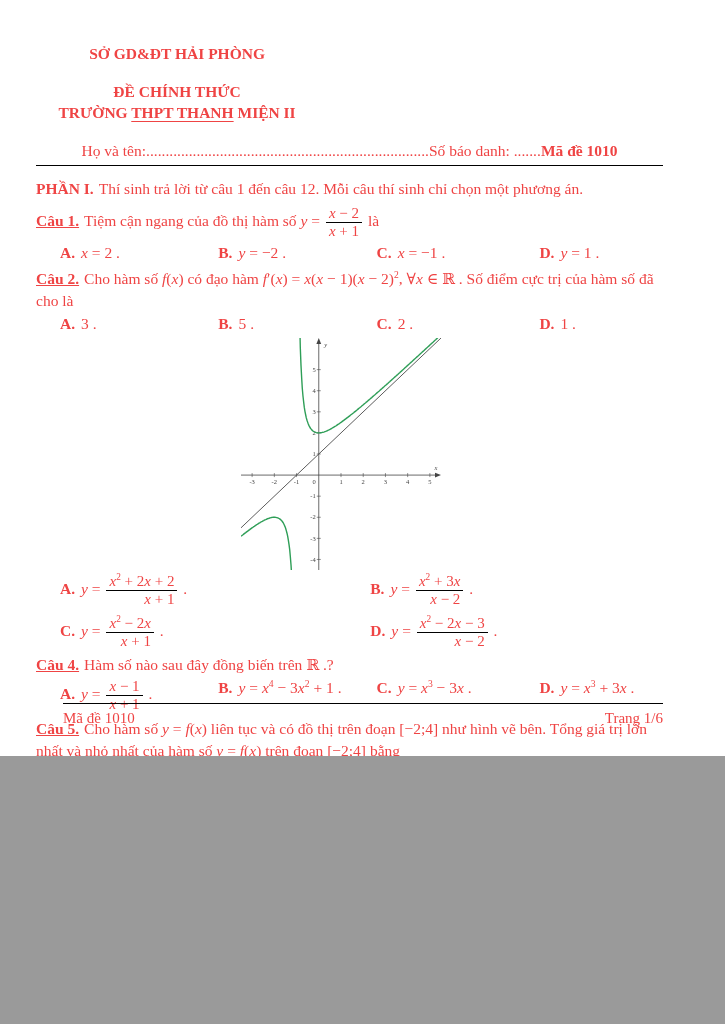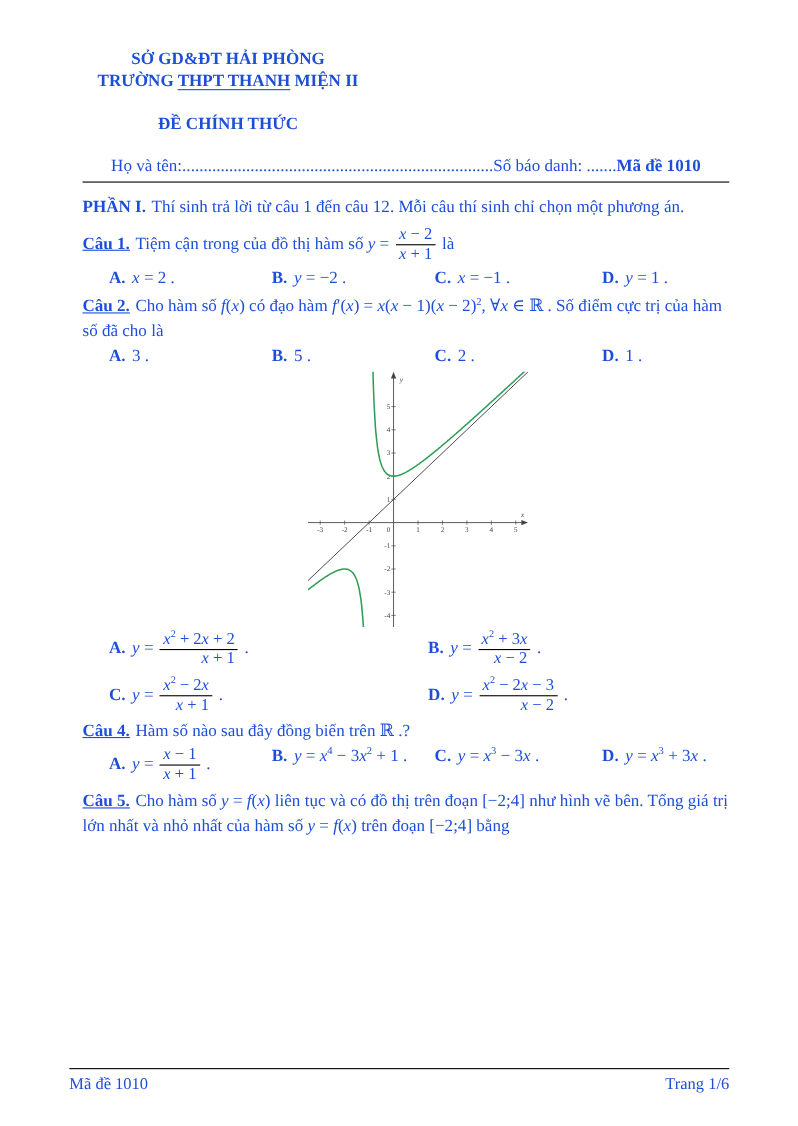--- a/index.html
+++ b/index.html
@@ -1,20 +1,20 @@
 <!DOCTYPE html>
 <html><head>
 <meta charset="utf-8">
 <style>
   html,body{margin:0;padding:0;background:#9a9a9a;}
   .page{
-    width:725px;height:1024px;background:#ffffff;position:relative;
-    box-sizing:border-box;padding:44px 62px 0 75px;overflow:hidden;
+    width:725px;height:756px;background:#ffffff;position:relative;
+    box-sizing:border-box;padding:44px 62px 0 36px;overflow:hidden;
     font-family:"Liberation Serif","DejaVu Serif",serif;
-    font-size:15.5px;color:#1d4ed8;line-height:1.42;
+    font-size:15.5px;color:#ef4444;line-height:1.42;
   }
   .b{font-weight:bold;}
   .it{font-style:italic;}
   .u{text-decoration:underline;text-underline-offset:3px;}
   .mi{font-style:italic;}
   sup{font-size:0.62em;line-height:0;}
   
   .header{display:flex;}
   .h-left{width:45%;text-align:center;}
   .h-right{width:55%;text-align:center;}
@@ -48,38 +48,38 @@
     display:flex;justify-content:space-between;font-size:15px;}
 </style>
 </head>
 <body>
 
 <div class="page">
 
   <header class="header">
     <div class="h-left">
       <div class="b">SỞ GD&amp;ĐT HẢI PHÒNG</div>
+      <div class="b official">ĐỀ CHÍNH THỨC</div>
       <div class="b"><span>TRƯỜNG </span><span class="u">THPT THANH</span><span> MIỆN II</span></div>
-      <div class="b official">ĐỀ CHÍNH THỨC</div>
     </div>
   </header>
 
   <div class="info-row">
     <span>Họ và tên:.........................................................................</span>
     <span>Số báo danh: .......</span>
     <span class="b">Mã đề 1010</span>
   </div>
 
   <div class="part">
     <span class="b">PHẦN I.</span><span>Thí sinh trả lời từ câu 1 đến câu 12. Mỗi câu thí sinh chỉ chọn một phương án.</span>
   </div>
 
   <div class="question">
     <div class="stem">
-      <span class="b qlabel">Câu 1.</span><span><span>Tiệm cận trong của đồ thị hàm số </span><span class="mi">y</span><span> = </span><span class="frac"><span class="num"><span class="mi">x</span><span> − 2</span></span><span class="den"><span class="mi">x</span><span> + 1</span></span></span><span> là</span></span>
+      <span class="b qlabel">Câu 1.</span><span><span>Tiệm cận ngang của đồ thị hàm số </span><span class="mi">y</span><span> = </span><span class="frac"><span class="num"><span class="mi">x</span><span> − 2</span></span><span class="den"><span class="mi">x</span><span> + 1</span></span></span><span> là</span></span>
     </div>
     <div class="options cols4">
       <div class="opt"><span class="b">A.</span><span><span class="mi">x</span><span> = 2 .</span></span></div>
       <div class="opt"><span class="b">B.</span><span><span class="mi">y</span><span> = −2 .</span></span></div>
       <div class="opt"><span class="b">C.</span><span><span class="mi">x</span><span> = −1 .</span></span></div>
       <div class="opt"><span class="b">D.</span><span><span class="mi">y</span><span> = 1 .</span></span></div>
     </div>
   </div>
 
   <div class="question">

